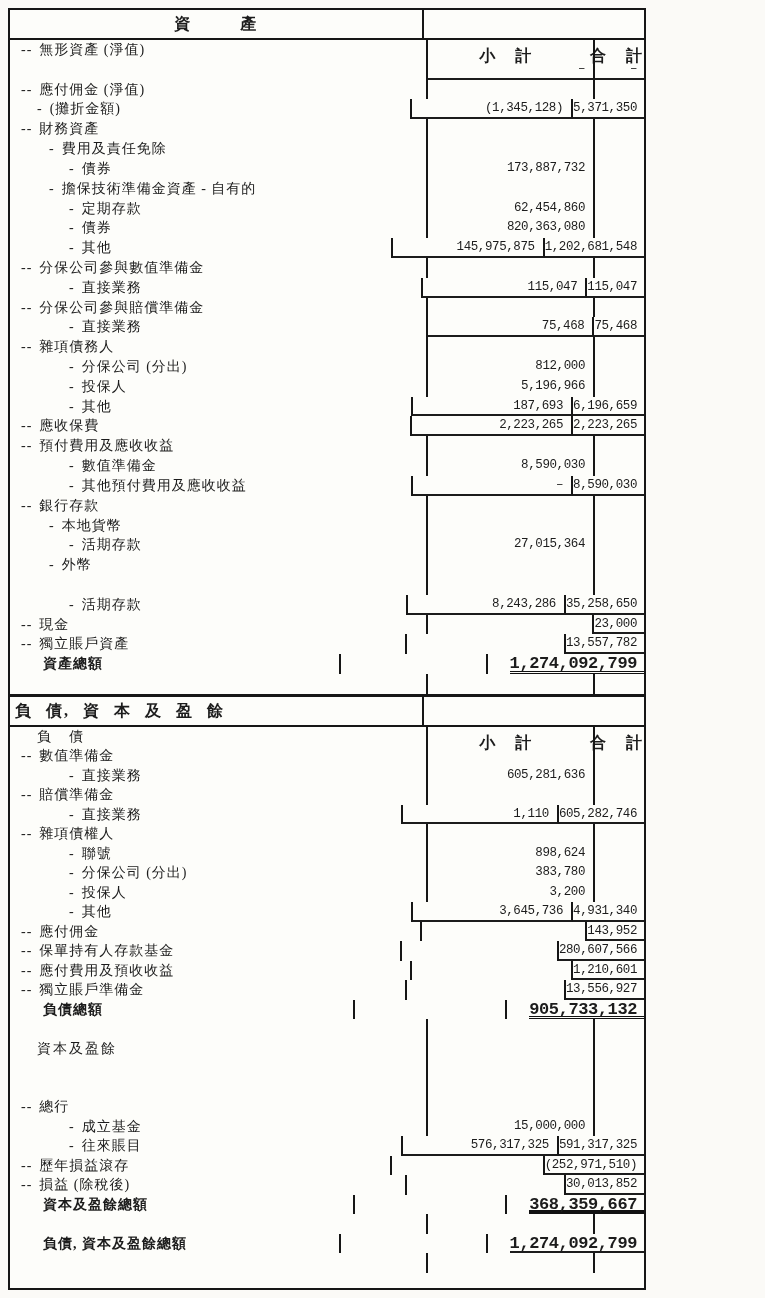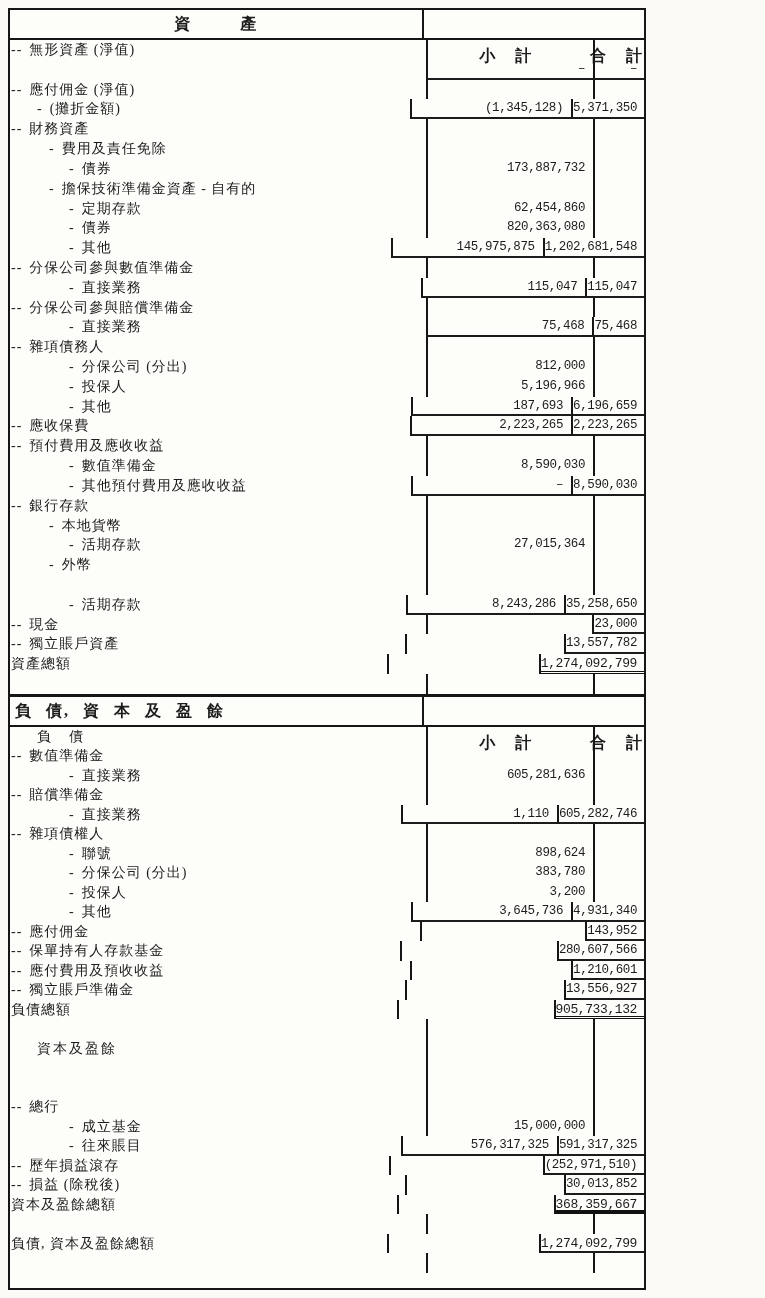--- a/index.html
+++ b/index.html
@@ -27,27 +27,27 @@
   .c-tot{flex:1;text-align:right;padding-right:7px;
          font-family:"Liberation Mono","DejaVu Sans Mono",monospace;font-size:12.5px;letter-spacing:-0.4px;}
   
   .hrow{height:28px;border-bottom:2px solid #161616;font-weight:bold;}
   .hrow>div{line-height:28px;font-size:16px;font-family:"Liberation Serif","DejaVu Serif",serif;letter-spacing:2px;}
   .s1 .hrow .c-label{text-align:center;word-spacing:42px;}
   .s2 .hrow .c-label{text-align:left;padding-left:5px;word-spacing:7px;}
   .hrow .c-sub,.hrow .c-tot{text-align:center;word-spacing:12px;padding-right:0;margin-top:32px;}
   .s2{border-top:3px solid #161616;}
   
-  .ind0{padding-left:1px;}
+  .ind0{padding-left:11px;}
   .ind1{padding-left:27px;}
   .ind2{padding-left:39px;}
   .ind3{padding-left:59px;}
   .mk{margin-right:7px;letter-spacing:1px;}
-  .bold .c-label,.bold .c-sub,.bold .c-tot{font-weight:normal;}
-  .bold .c-tot{font-size:13px;}
+  .bold .c-label,.bold .c-sub,.bold .c-tot{font-weight:bold;margin-left:22px;}
+  .bold .c-tot{font-size:17px;}
   
   .line{border-bottom:2px solid #1c1c1c;}
   .line2{border-bottom:3px double #111;}
   .line3{border-bottom:4px solid #111;}
   .heading{letter-spacing:2px;}
 </style>
 </head>
 <body>
 
 <div class="sheet">

